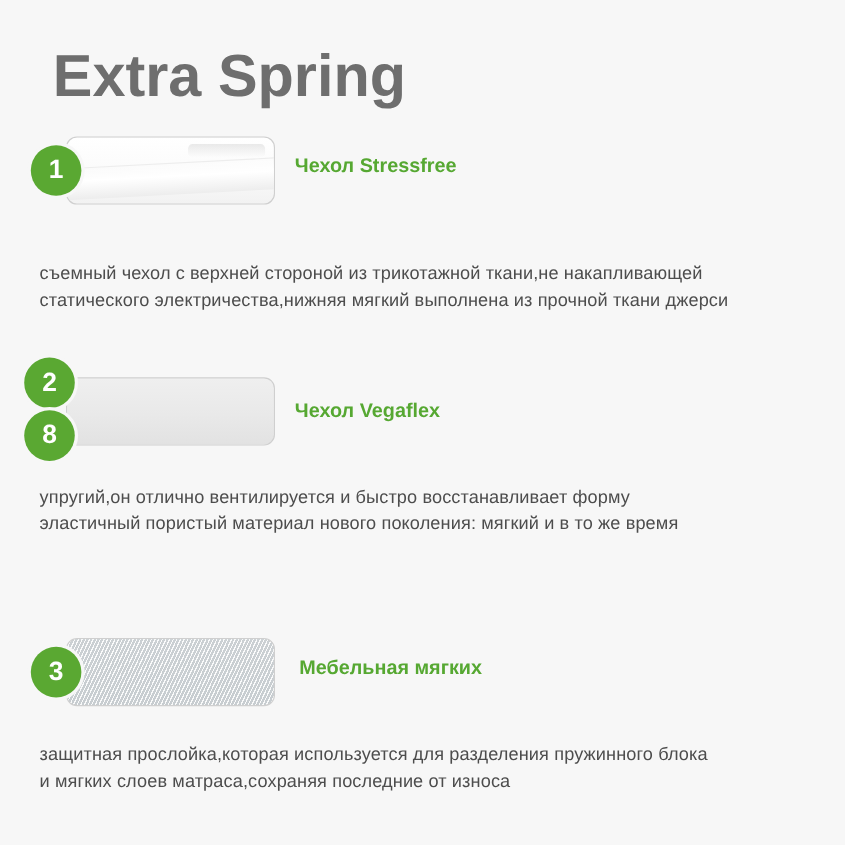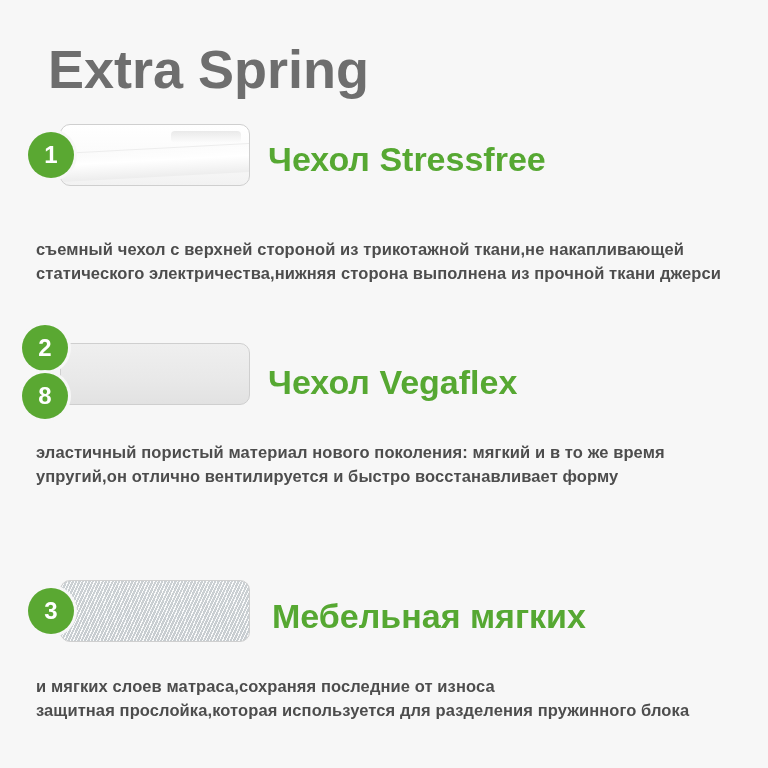--- a/index.html
+++ b/index.html
@@ -101,73 +101,73 @@
     display: flex;
     align-items: center;
     justify-content: center;
     box-shadow: 0 0 0 3px #f7f7f7;
     z-index: 3;
   }
 
   .heading {
     position: absolute;
     color: #56a832;
-    font-size: 34px;
+    font-size: 18px;
     font-weight: bold;
     white-space: nowrap;
   }
 
   .body-text {
     position: absolute;
     left: 36px;
     width: 700px;
     color: #4d4d4d;
     font-size: 16.5px;
     line-height: 24px;
     letter-spacing: 0.1px;
   }
-  .body-text span { display: block; font-weight: bold; }
+  .body-text span { display: block; }
 </style>
 </head>
 <body>
 
 <div class="page">
 
   <div class="title">Extra Spring</div>
 
   <div class="section" style="top:124px;">
     <div class="swatch-wrap" style="top:0;">
       <div class="swatch swatch-cover"></div>
     </div>
     <div class="badge" style="left:28px; top:8px;">1</div>
     <div class="heading" style="left:268px; top:16px;">Чехол Stressfree</div>
     <div class="body-text" style="top:113px;">
       <span>съемный чехол с верхней стороной из трикотажной ткани,не накапливающей</span>
-      <span>статического электричества,нижняя сторона выполнена из прочной ткани  джерси</span>
+      <span>статического электричества,нижняя мягкий выполнена из прочной ткани  джерси</span>
     </div>
   </div>
 
   <div class="section" style="top:343px;">
     <div class="swatch-wrap" style="top:0;">
       <div class="swatch swatch-foam"></div>
     </div>
     <div class="badge" style="left:22px; top:-18px;">2</div>
     <div class="badge" style="left:22px; top:30px;">8</div>
     <div class="heading" style="left:268px; top:20px;">Чехол Vegaflex</div>
     <div class="body-text" style="top:97px;">
+      <span>упругий,он отлично вентилируется и  быстро восстанавливает форму</span>
       <span>эластичный пористый материал нового поколения: мягкий и  в то же время</span>
-      <span>упругий,он отлично вентилируется и  быстро восстанавливает форму</span>
     </div>
   </div>
 
   <div class="section" style="top:580px;">
     <div class="swatch-wrap" style="top:0;">
       <div class="swatch swatch-mesh"></div>
     </div>
     <div class="badge" style="left:28px; top:8px;">3</div>
     <div class="heading" style="left:272px; top:17px;">Мебельная мягких</div>
     <div class="body-text" style="top:94px;">
+      <span>защитная прослойка,которая используется для разделения пружинного блока</span>
       <span>и  мягких слоев матраса,сохраняя последние от износа</span>
-      <span>защитная прослойка,которая используется для разделения пружинного блока</span>
     </div>
   </div>
 
 </div>
 
 </body></html>

